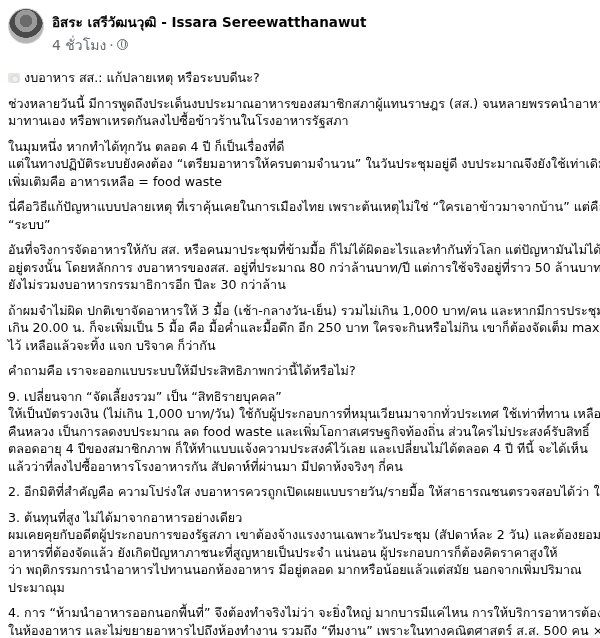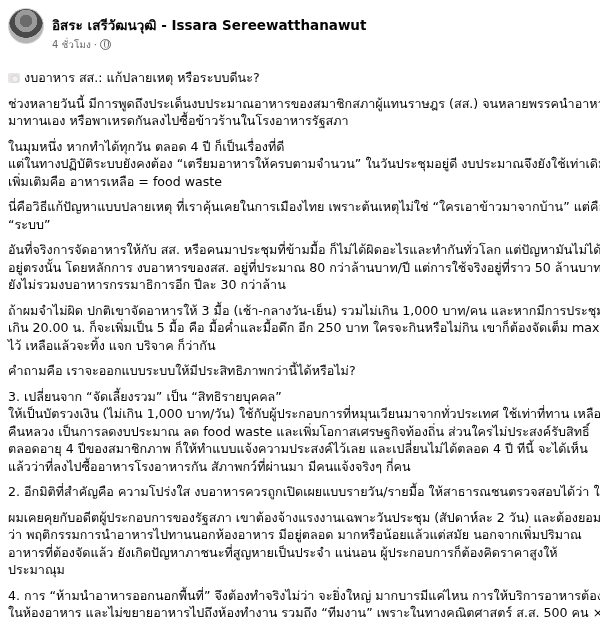--- a/index.html
+++ b/index.html
@@ -7,21 +7,21 @@
     body { font-family: "DejaVu Sans", "Liberation Sans", sans-serif; color: #050505; }
     .post { width: 600px; padding: 6px 8px 0 8px; }
     .header { display: flex; align-items: center; height: 40px; }
     .avatar {
       width: 36px; height: 36px; border-radius: 50%;
       background: radial-gradient(circle at 50% 35%, #6b6b6b 0 22%, #9a9a9a 23% 40%, #4a4a4a 41% 60%, #b4b4b4 61%);
       border: 1px solid #d0d0d0; flex: 0 0 auto; margin-right: 8px;
     }
     .meta { display: flex; flex-direction: column; margin-top: 14px; }
     .author { font-size: 13.5px; font-weight: bold; color: #050505; white-space: nowrap; }
-    .sub { font-size: 10px; color: #65676b; display: flex; align-items: center; gap: 3px; margin-top: 1px; }
+    .sub { font-size: 14px; color: #65676b; display: flex; align-items: center; gap: 3px; margin-top: 1px; }
     .globe { width: 11px; height: 11px; border-radius: 50%; border: 1.5px solid #65676b; position: relative; display: inline-block; }
     .globe::after { content: ""; position: absolute; left: 3px; top: 0; width: 3px; height: 8px; border-left: 1px solid #65676b; border-right: 1px solid #65676b; border-radius: 50%; }
     .body { margin-top: 8px; font-size: 12.6px; line-height: 17.5px; }
     .para { margin-bottom: 8px; }
     .line { white-space: nowrap; display: block; }
     .title-line { display: flex; align-items: center; gap: 4px; margin-top: 23px; }
     .plate-icon { width: 12px; height: 10px; display: inline-block; border-radius: 2px; background: #e8e4e4; position: relative; }
     .plate-icon::after { content: ""; position: absolute; left: 3px; top: 2px; width: 6px; height: 6px; border-radius: 50%; background: #f4f0f0; border: 1px solid #d8d0d0; }
   </style>
 </head>
@@ -66,33 +66,34 @@
     </div>
     <div class="para">
       <span class="line">ถ้าผมจำไม่ผิด ปกติเขาจัดอาหารให้ 3 มื้อ (เช้า-กลางวัน-เย็น) รวมไม่เกิน 1,000 บาท/คน และหากมีการประชุม</span>
       <span class="line">เกิน 20.00 น. ก็จะเพิ่มเป็น 5 มื้อ คือ มื้อค่ำและมื้อดึก อีก 250 บาท ใครจะกินหรือไม่กิน เขาก็ต้องจัดเต็ม max เผื่อ</span>
       <span class="line">ไว้ เหลือแล้วจะทิ้ง แจก บริจาค ก็ว่ากัน</span>
     </div>
     <div class="para">
       <span class="line">คำถามคือ เราจะออกแบบระบบให้มีประสิทธิภาพกว่านี้ได้หรือไม่?</span>
     </div>
     <div class="para">
-      <span class="line">3. เปลี่ยนจาก “จัดเลี้ยงรวม” เป็น “สิทธิรายบุคคล”</span>
+      <span class="line">9. เปลี่ยนจาก “จัดเลี้ยงรวม” เป็น “สิทธิรายบุคคล”</span>
       <span class="line">ให้เป็นบัตรวงเงิน (ไม่เกิน 1,000 บาท/วัน) ใช้กับผู้ประกอบการที่หมุนเวียนมาจากทั่วประเทศ ใช้เท่าที่ทาน เหลือ</span>
       <span class="line">คืนหลวง เป็นการลดงบประมาณ ลด food waste และเพิ่มโอกาสเศรษฐกิจท้องถิ่น ส่วนใครไม่ประสงค์รับสิทธิ์</span>
       <span class="line">ตลอดอายุ 4 ปีของสมาชิกภาพ ก็ให้ทำแบบแจ้งความประสงค์ไว้เลย และเปลี่ยนไม่ได้ตลอด 4 ปี ทีนี้ จะได้เห็น</span>
-      <span class="line">แล้วว่าที่ลงไปซื้ออาหารโรงอาหารกัน สัภาพกว์ที่ผ่านมา มีคนแจ้งจริงๆ กี่คน</span>
+      <span class="line">แล้วว่าที่ลงไปซื้ออาหารโรงอาหารกัน สัปดาห์ที่ผ่านมา มีปดาห้งจริงๆ กี่คน</span>
     </div>
     <div class="para">
       <span class="line">2. อีกมิติที่สำคัญคือ ความโปร่งใส งบอาหารควรถูกเปิดเผยแบบรายวัน/รายมื้อ ให้สาธารณชนตรวจสอบได้ว่า ใช้</span>
     </div>
     <div class="para">
+      <span class="line">3. ต้นทุนที่สูง ไม่ได้มาจากอาหารอย่างเดียว</span>
       <span class="line">ผมเคยคุยกับอดีตผู้ประกอบการของรัฐสภา เขาต้องจ้างแรงงานเฉพาะวันประชุม (สัปดาห์ละ 2 วัน) และต้องยอมรับ</span>
+      <span class="line">อาหารที่ต้องจัดแล้ว ยังเกิดปัญหาภาชนะที่สูญหายเป็นประจำ แน่นอน ผู้ประกอบการก็ต้องคิดราคาสูงให้</span>
       <span class="line">ว่า พฤติกรรมการนำอาหารไปทานนอกห้องอาหาร มีอยู่ตลอด มากหรือน้อยแล้วแต่สมัย นอกจากเพิ่มปริมาณ</span>
-      <span class="line">อาหารที่ต้องจัดแล้ว ยังเกิดปัญหาภาชนะที่สูญหายเป็นประจำ แน่นอน ผู้ประกอบการก็ต้องคิดราคาสูงให้</span>
       <span class="line">ประมาณุม</span>
     </div>
     <div class="para">
       <span class="line">4. การ “ห้ามนำอาหารออกนอกพื้นที่” จึงต้องทำจริงไม่ว่า จะยิ่งใหญ่ มากบารมีแค่ไหน การให้บริการอาหารต้องจบ</span>
       <span class="line">ในห้องอาหาร และไม่ขยายอาหารไปถึงห้องทำงาน รวมถึง “ทีมงาน” เพราะในทางคณิตศาสตร์ ส.ส. 500 คน ×</span>
 
     </div>
   </div>
 </div>
 

